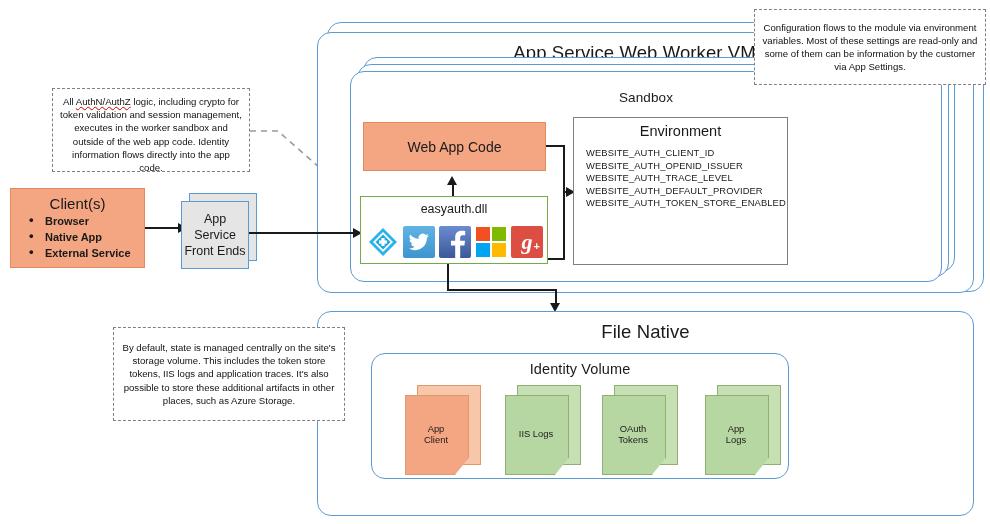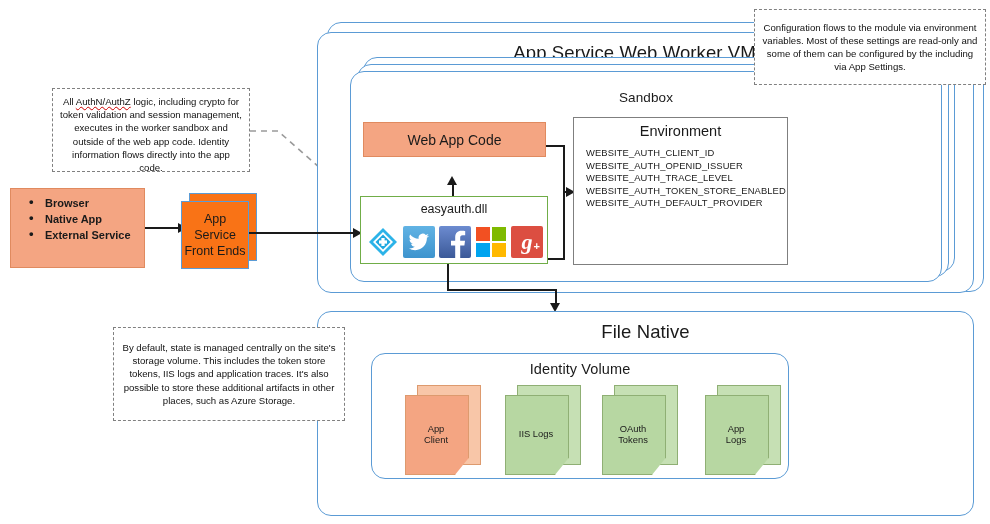--- a/index.html
+++ b/index.html
@@ -8,21 +8,21 @@
   .abs{position:absolute;box-sizing:border-box;}
 
   
   .rbox{border:1.6px solid #5B9BD5;border-radius:14px;background:#ffffff;}
   .rbox-title{position:absolute;left:0;right:0;text-align:center;
               font-size:18px;color:#1a1a1a;letter-spacing:.1px;}
 
   
   .salmon{background:#F4A582;border:1px solid #E08A5F;}
   .greenbox{background:#ffffff;border:1.6px solid #70AD47;}
-  .bluebox{background:#f97316;border:1.6px solid #5B9BD5;}
+  .bluebox{background:#e5e5e5;border:1.6px solid #5B9BD5;}
   .greybox{background:#ffffff;border:1px solid #7F7F7F;}
 
   .ctr{display:flex;align-items:center;justify-content:center;text-align:center;}
 
   
   .callout{border:1.4px dashed #808080;background:#ffffff;
            font-size:9.6px;line-height:13.2px;text-align:center;color:#111;
            padding:6px 7px;box-sizing:border-box;}
   .callout u{text-decoration:underline;text-decoration-color:#c00;
              text-decoration-style:wavy;text-decoration-thickness:1px;}
@@ -99,20 +99,21 @@
   <div class="rbox-title" style="top:9px;font-size:18.5px;">App Service Web Worker VM(s)</div>
 </div>
 
 <div class="abs rbox" style="left:363px;top:57px;width:592px;height:215px;"></div>
 <div class="abs rbox" style="left:357px;top:64px;width:592px;height:213px;"></div>
 <div class="abs rbox" style="left:350px;top:71px;width:592px;height:211px;">
   <div class="rbox-title" style="top:18px;font-size:13.5px;">Sandbox</div>
 </div>
 
 <div class="abs salmon" id="client-box" style="left:10px;top:188px;width:135px;height:80px;">
+  <div id="client-title">Client(s)</div>
   <ul id="client-list">
     <li>Browser</li>
     <li>Native App</li>
     <li>External Service</li>
   </ul>
 </div>
 
 <div class="ln lnh abs" style="left:145px;top:227px;width:35px;"></div>
 <div class="arrow-r" style="left:178px;top:222.5px;"></div>
 
@@ -120,21 +121,21 @@
 <div class="abs bluebox ctr" style="left:181px;top:201px;width:68px;height:68px;font-size:12.5px;line-height:16px;">
   <div>
     <div>App Service</div>
     <div>Front Ends</div>
   </div>
 </div>
 
 <div class="ln lnh abs" style="left:249px;top:232px;width:108px;"></div>
 <div class="arrow-r" style="left:353px;top:227.5px;"></div>
 
-<div class="abs salmon ctr" style="left:363px;top:122px;width:183px;height:35px;font-size:14px;">
+<div class="abs salmon ctr" style="left:363px;top:122px;width:183px;height:49px;font-size:14px;">
   <span>Web App Code</span>
 </div>
 
 <div class="ln lnv abs" style="left:452px;top:185px;height:19px;"></div>
 <div class="arrow-u" style="left:447px;top:176px;"></div>
 
 <div class="abs greenbox" style="left:360px;top:196px;width:188px;height:68px;">
   <div style="position:absolute;left:0;right:0;top:5px;text-align:center;font-size:12.5px;">easyauth.dll</div>
 </div>
 
@@ -184,22 +185,22 @@
 <div class="ln lnv abs" style="left:563px;top:192px;height:68px;"></div>
 
 <div class="ln lnh abs" style="left:563px;top:191px;width:11px;"></div>
 <div class="arrow-r" style="left:566px;top:187px;"></div>
 
 <div class="abs greybox" style="left:573px;top:117px;width:215px;height:148px;">
   <div id="env-title">Environment</div>
   <div class="env-line">WEBSITE_AUTH_CLIENT_ID</div>
   <div class="env-line">WEBSITE_AUTH_OPENID_ISSUER</div>
   <div class="env-line">WEBSITE_AUTH_TRACE_LEVEL</div>
+  <div class="env-line">WEBSITE_AUTH_DEFAULT_PROVIDER</div>
   <div class="env-line">WEBSITE_AUTH_TOKEN_STORE_ENABLED</div>
-  <div class="env-line">WEBSITE_AUTH_DEFAULT_PROVIDER</div>
   <div class="env-gap"></div>
 </div>
 
 <div class="ln lnv abs" style="left:447px;top:264px;height:27px;"></div>
 <div class="ln lnh abs" style="left:447px;top:289px;width:110px;"></div>
 <div class="ln lnv abs" style="left:555px;top:289px;height:16px;"></div>
 <div class="arrow-d" style="left:550px;top:303px;"></div>
 
 <div class="abs rbox" style="left:317px;top:311px;width:657px;height:205px;">
   <div class="rbox-title" style="top:9px;font-size:18.5px;">File Native</div>
@@ -254,18 +255,18 @@
 </div>
 
 <div class="callout abs" style="left:52px;top:88px;width:198px;height:84px;">
   <span>All
     <u>AuthN/AuthZ</u>
     <span> logic, including crypto for token validation and session management, executes in the worker sandbox and outside of the web app code. Identity information flows directly into the app code.</span>
   </span>
 </div>
 
 <div class="callout abs" style="left:754px;top:9px;width:232px;height:76px;display:flex;align-items:center;justify-content:center;">
-  <span>Configuration flows to the module via environment variables. Most of these settings are read-only and some of them can be configured by the including via App Settings.</span>
+  <span>Configuration flows to the module via environment variables. Most of these settings are read-only and some of them can be information by the customer via App Settings.</span>
 </div>
 
 <div class="callout abs" style="left:113px;top:327px;width:232px;height:94px;display:flex;align-items:center;justify-content:center;">
   <span>By default, state is managed centrally on the site's storage volume. This includes the token store tokens, IIS logs and application traces. It's also possible to store these additional artifacts in other places, such as Azure Storage.</span>
 </div>
 
 </body></html>

